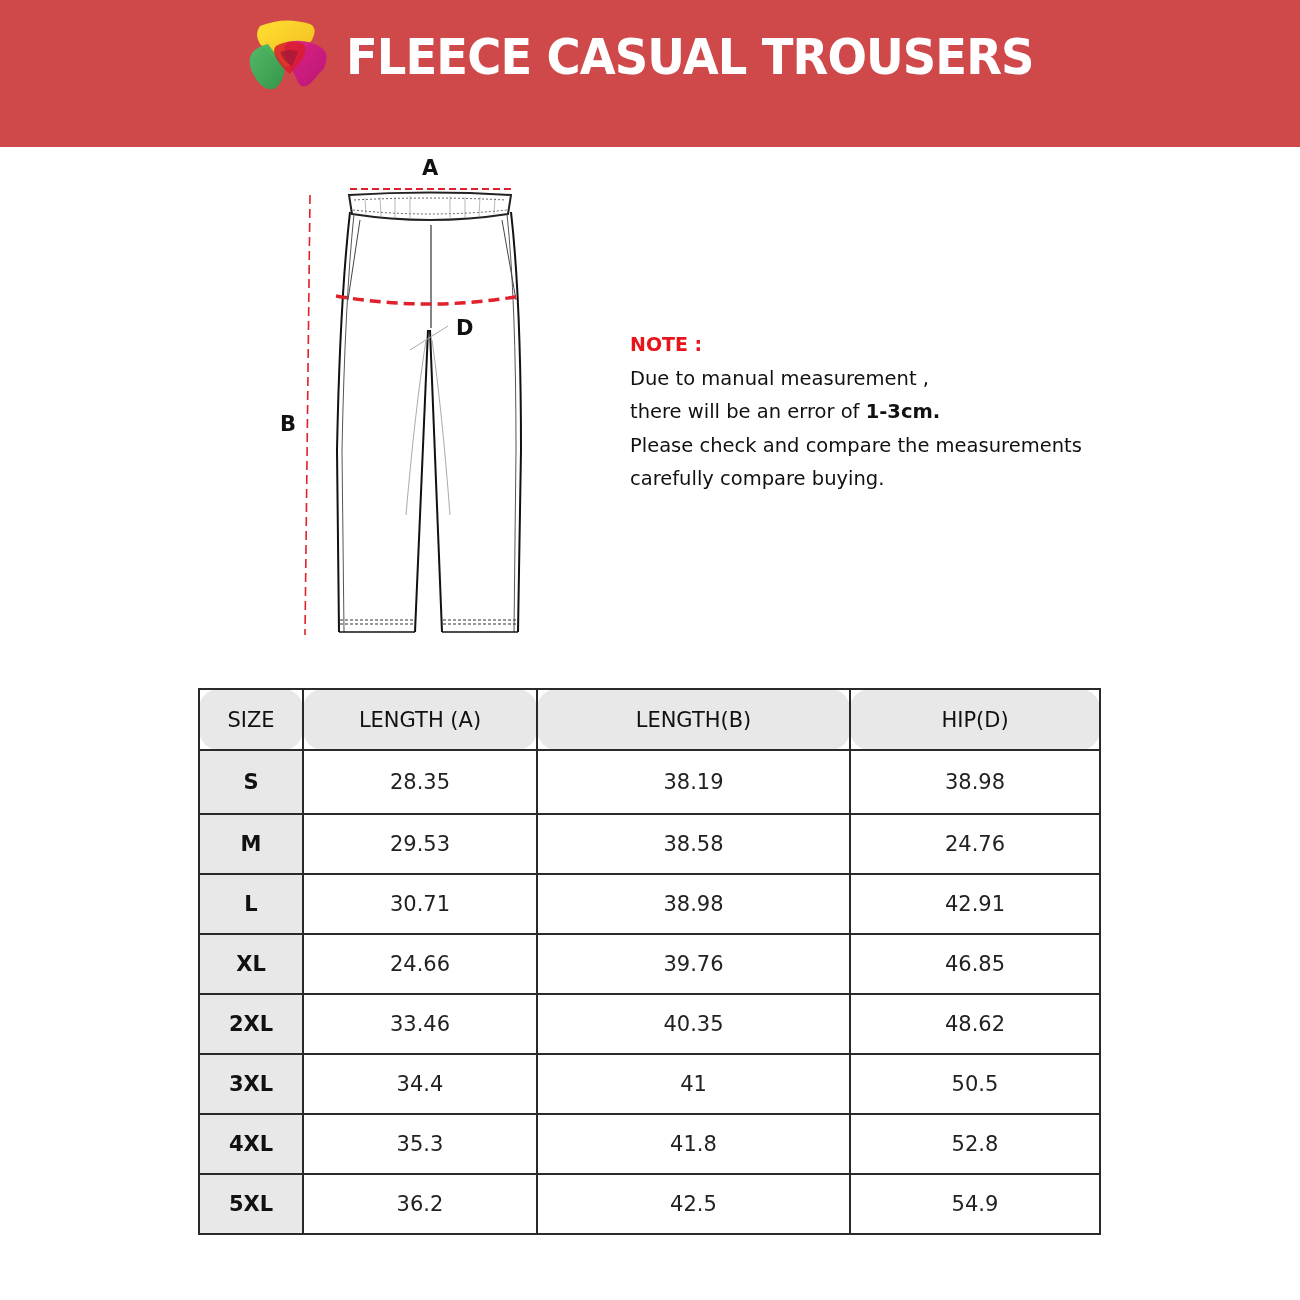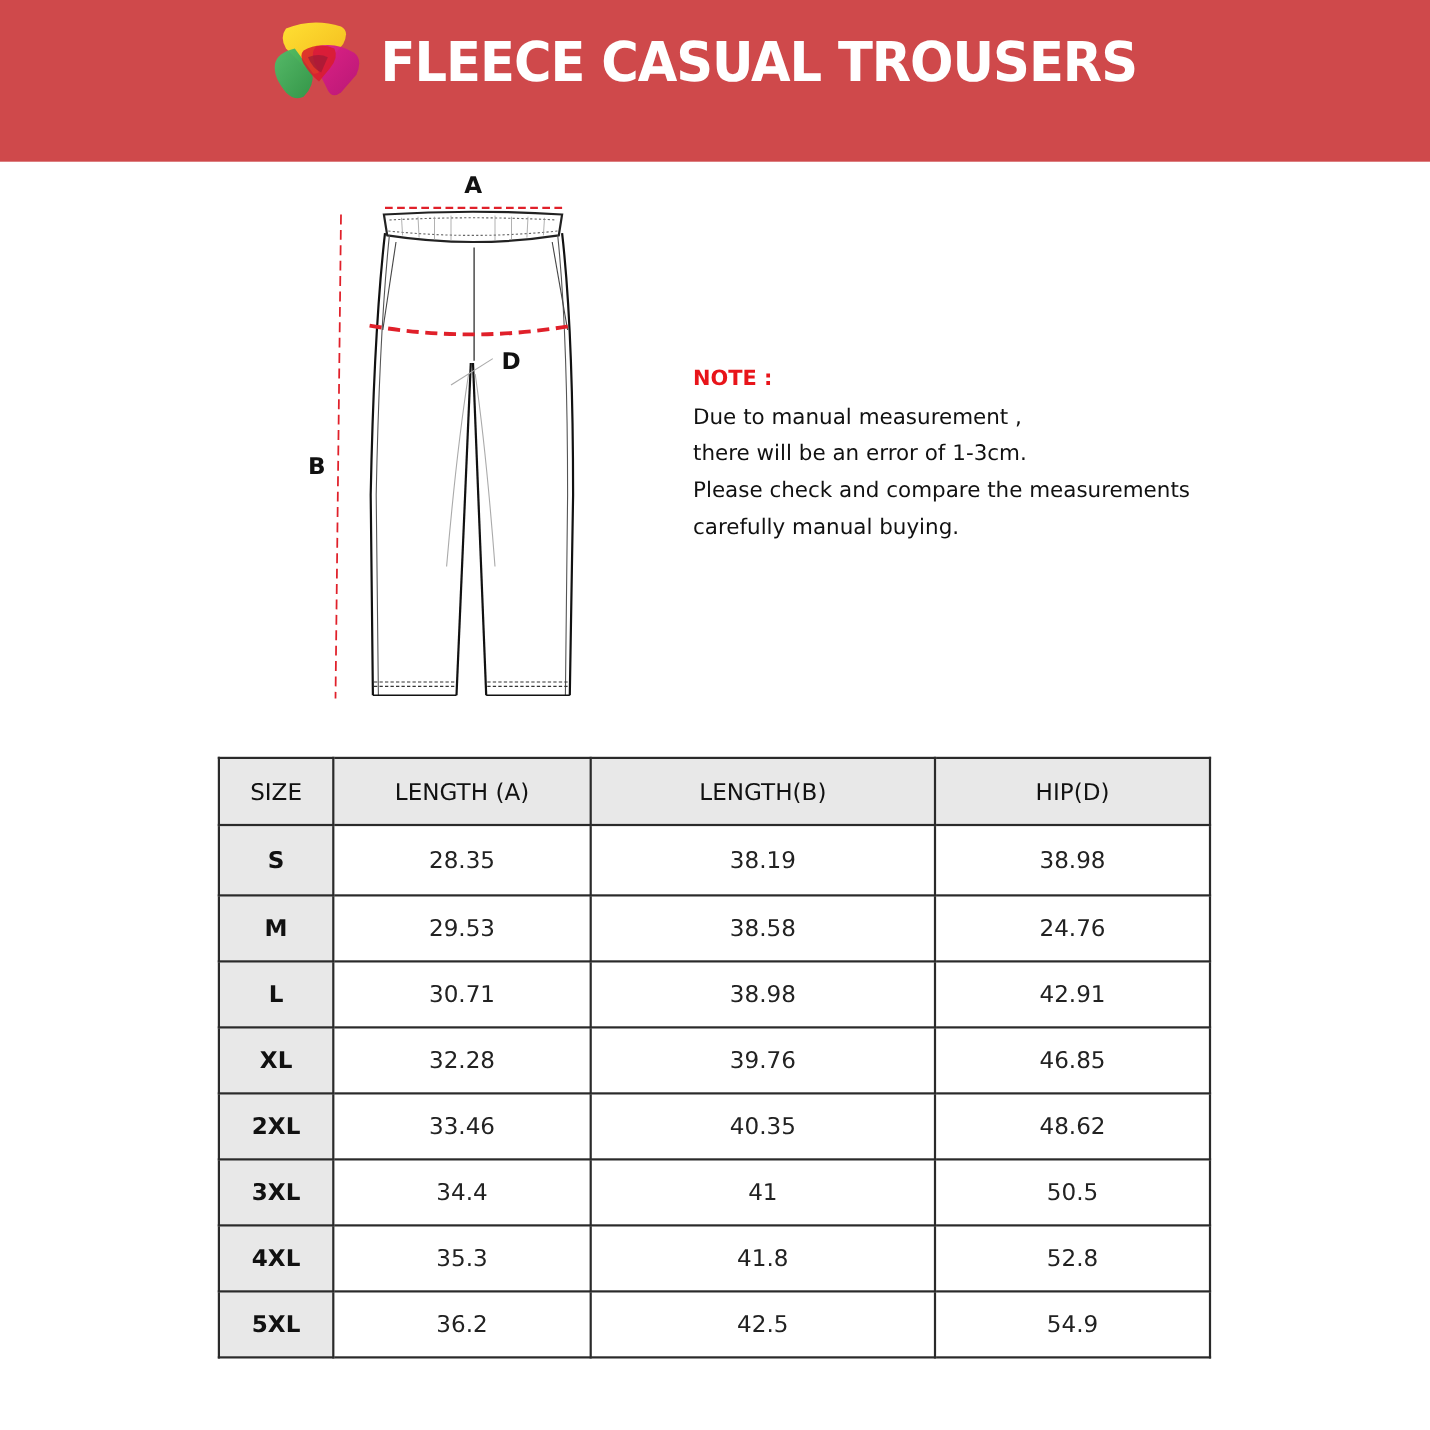--- a/index.html
+++ b/index.html
@@ -24,32 +24,32 @@
     position: absolute; font-family: "DejaVu Sans", sans-serif; font-weight: bold;
     font-size: 21px; color: #111;
   }
 
   .note {
     position: absolute; left: 630px; top: 328px; width: 480px;
     text-align: left; font-family: "DejaVu Sans", sans-serif; font-size: 19.5px;
     line-height: 33.5px; color: #111;
   }
   .note-title { color: #e8141a; font-weight: bold; font-size: 19px; }
-  .note b { font-weight: normal; margin-top: 15px; }
+  .note b { font-weight: bold; margin-top: 15px; }
 
   .size-table {
     position: absolute; left: 198px; top: 688px; width: 901px;
     border-collapse: collapse; table-layout: fixed;
     font-family: "DejaVu Sans", sans-serif; font-size: 21px; color: #222;
   }
   .size-table th, .size-table td {
     border: 2px solid #2a2a2a; text-align: center; vertical-align: middle;
     font-weight: normal; height: 60px;
   }
-  .size-table thead th { background: #e8e8e8; color: #111; height: 61px; }
+  .size-table thead th { background: #e8e8e8; color: #111; height: 61px; border-radius: 20px; }
   .size-table td.size-cell { background: #e8e8e8; font-weight: bold; color: #111; }
   .size-table tr.first-row td { height: 64px; }
   .size-table { border-left: 2px solid #888; border-top: 2px solid #bbb; }
 </style>
 </head>
 <body>
 
 <div class="banner">
   <svg class="logo" viewBox="0 0 84 74">
     <defs>
@@ -124,21 +124,21 @@
   <div class="dim-label" style="left:152px; top:6px;">A</div>
   <div class="dim-label" style="left:10px; top:262px;">B</div>
   <div class="dim-label" style="left:186px; top:166px;">D</div>
 </div>
 
 <div class="note">
   <div class="note-title">NOTE :</div>
   <div>Due to manual measurement ,</div>
   <div><span>there will be an error of </span><b>1-3cm.</b></div>
   <div>Please check and compare the measurements</div>
-  <div>carefully manual buying.</div>
+  <div>carefully compare buying.</div>
 </div>
 
 <table class="size-table">
   <colgroup>
     <col style="width:104px">
       <col style="width:234px">
       <col style="width:313px">
       <col style="width:250px">
   </colgroup>
   <thead>
@@ -163,21 +163,21 @@
       <td>24.76</td>
     </tr>
     <tr>
       <td class="size-cell">L</td>
       <td>30.71</td>
       <td>38.98</td>
       <td>42.91</td>
     </tr>
     <tr>
       <td class="size-cell">XL</td>
-      <td>32.28</td>
+      <td>24.66</td>
       <td>39.76</td>
       <td>46.85</td>
     </tr>
     <tr>
       <td class="size-cell">2XL</td>
       <td>33.46</td>
       <td>40.35</td>
       <td>48.62</td>
     </tr>
     <tr>

